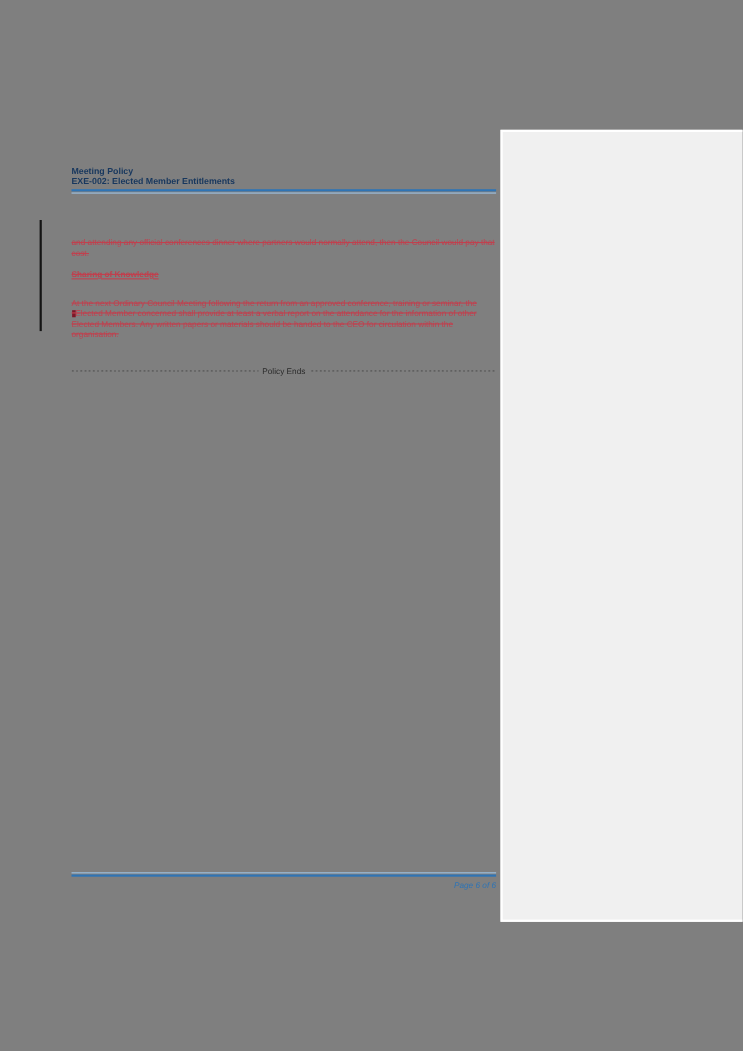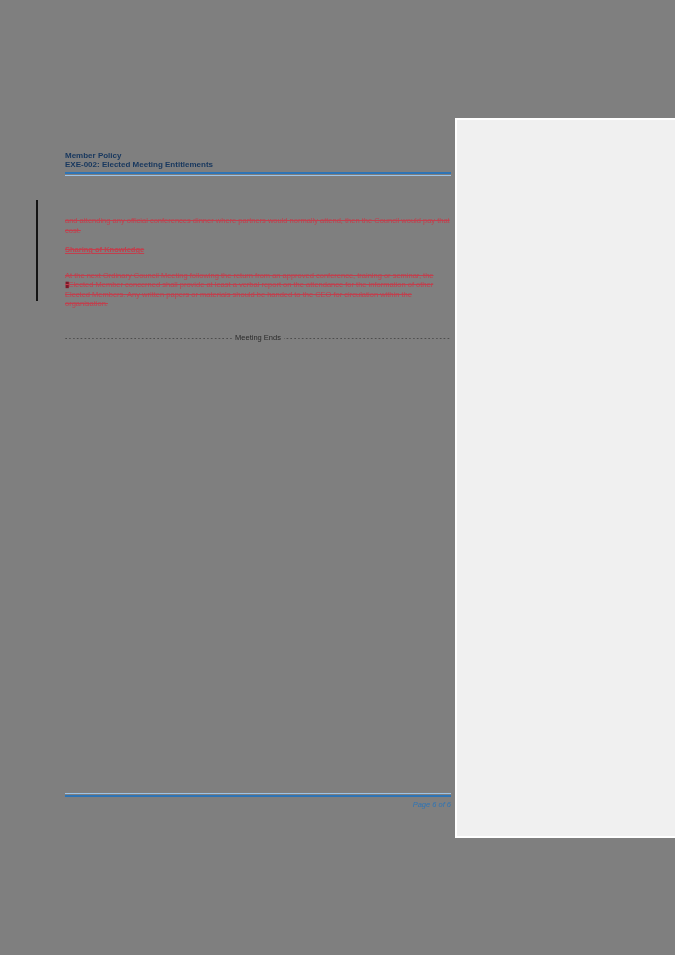--- a/index.html
+++ b/index.html
@@ -84,42 +84,42 @@
     width:222px; height:720px;
     background:#f0f0f0;
     border:2px solid #ffffff;
     box-sizing:border-box;
   }
 </style>
 </head>
 <body>
 
 <div class="doc-header">
-  <div class="hline">Member Policy</div>
-  <div class="hline">EXE-002: Elected Meeting Entitlements</div>
+  <div class="hline">Meeting Policy</div>
+  <div class="hline">EXE-002: Elected Member Entitlements</div>
   <div class="header-rule">
     <div class="thick"></div>
     <div class="gap"></div>
     <div class="thin"></div>
   </div>
 </div>
 
 <div class="change-bar"></div>
 
 <div class="doc-content">
   <p class="deleted-para">and attending any official conferences dinner where partners would normally attend, then the Council would pay that cost.</p>
 
   <h3 class="deleted-heading">Sharing of Knowledge</h3>
 
   <p class="deleted-para"><span>At the next Ordinary Council Meeting following the return from an approved conference, training or seminar, the </span><span class="change-marker">▮</span><span>Elected Member concerned shall provide at least a verbal report on the attendance for the information of other Elected Members. Any written papers or materials should be handed to the CEO for circulation within the organisation.</span></p>
 </div>
 
 <div class="policy-ends">
   <span class="dashes left">----------------------------------------------------------------</span>
-  <span class="pe-label">Meeting Ends</span>
+  <span class="pe-label">Policy Ends</span>
   <span class="dashes right">----------------------------------------------------------------</span>
 </div>
 
 <div class="doc-footer">
   <div class="footer-rule">
     <div class="thin"></div>
     <div class="gap"></div>
     <div class="thick"></div>
   </div>
   <div class="page-num">Page 6 of 6</div>

